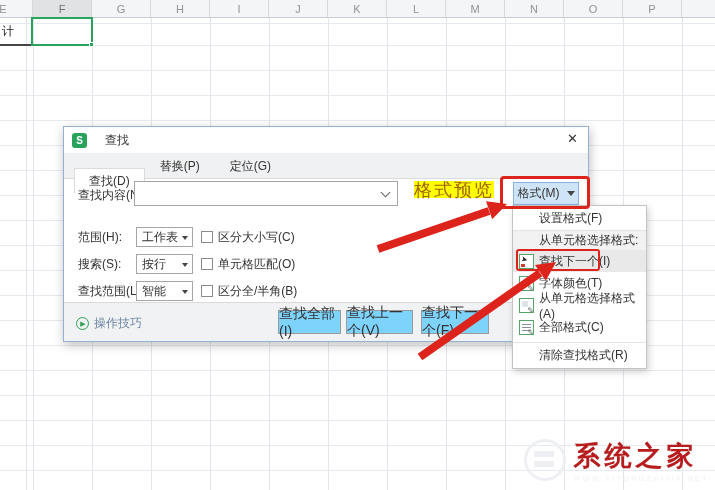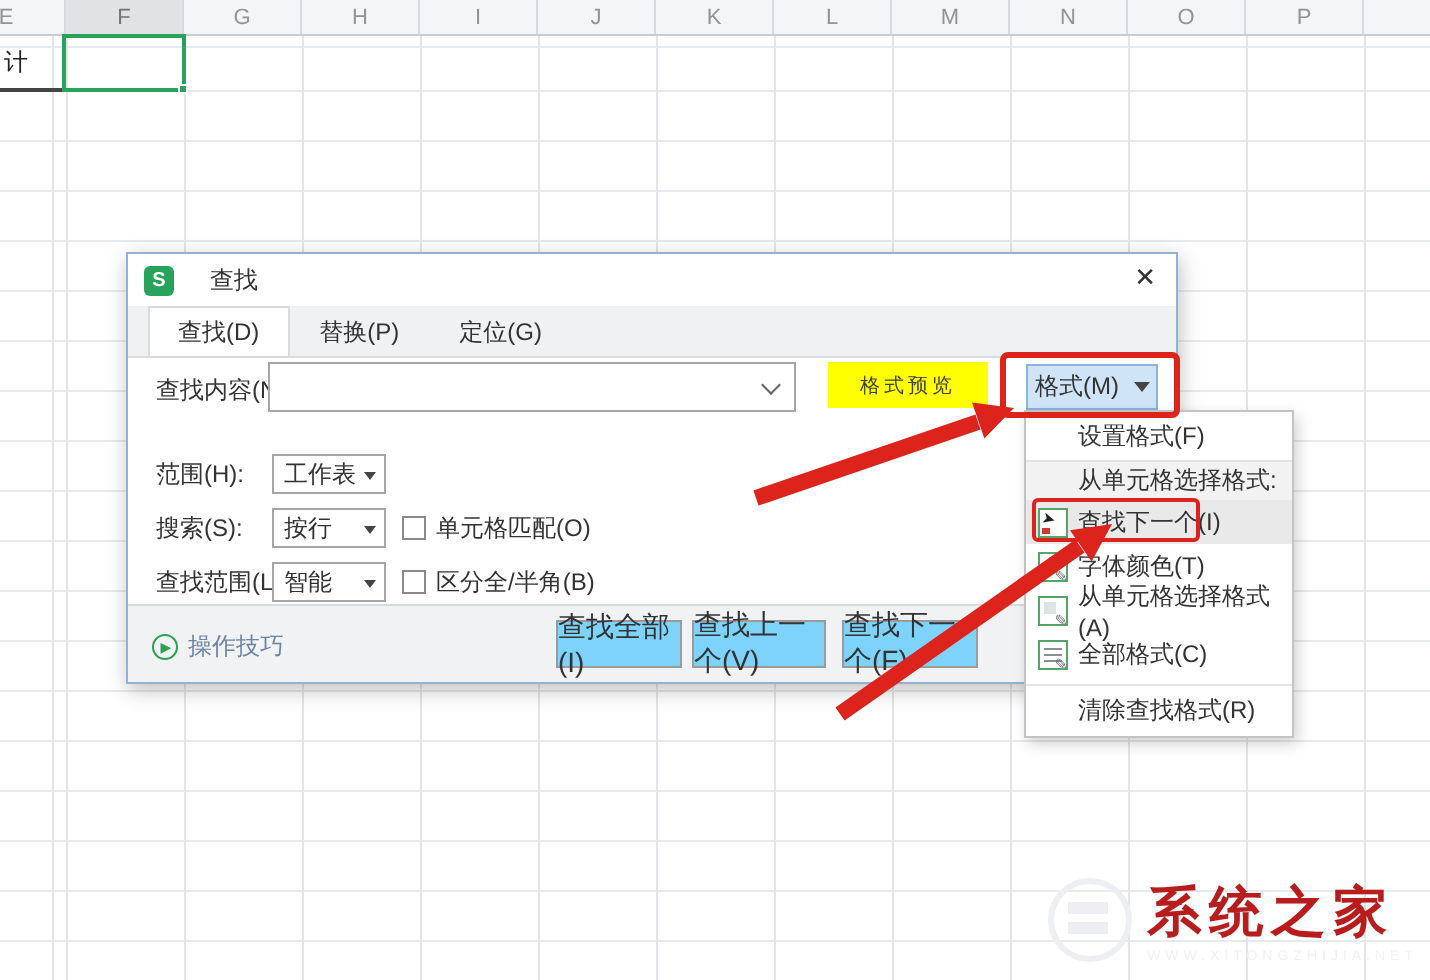--- a/index.html
+++ b/index.html
@@ -76,38 +76,38 @@
 
   .tabstrip {
     position:absolute; left:0; right:0; top:26px; height:26px;
     background:#f0f1f2; border-bottom:1px solid #d9dbdd;
     display:flex; align-items:flex-end; padding-left:10px;
   }
   .tab {
     height:25px; line-height:25px; padding:0 14px; font-size:12px;
     border:1px solid transparent; border-bottom:none; position:relative;
   }
-  .tab.active { background:#fff; border-color:#d9dbdd; top:0; }
+  .tab.active { background:#fff; border-color:#d9dbdd; top:15px; }
 
   .lbl-find { position:absolute; left:14px; top:60px; font-size:12px; }
   .combo {
     position:absolute; left:70px; top:54px; width:264px; height:25px;
     border:1px solid #a6a6a6; background:#fff;
   }
   .combo input {
     width:100%; height:100%; border:none; outline:none;
     font:12px "Liberation Sans", sans-serif; padding:0 22px 0 5px; background:transparent;
   }
   .combo-arrow {
     position:absolute; right:8px; top:7px; width:7px; height:7px;
     border-right:1.4px solid #666; border-bottom:1.4px solid #666; transform:rotate(45deg);
   }
   .preview {
-    position:absolute; left:350px; top:54px; width:80px; height:23px;
-    background:#ffff00; font-size:10px; letter-spacing:2px; color:#404040;
+    position:absolute; left:350px; top:54px; width:80px; height:17px;
+    background:#ffff00; font-size:18px; letter-spacing:2px; color:#a16207;
     display:flex; align-items:center; justify-content:center;
   }
   .fmt-btn {
     position:absolute; left:449px; top:55px; width:66px; height:23px;
     background:#cfe5f7; border:1px solid #88b3dd; font-size:12px;
     display:flex; align-items:center; justify-content:center; gap:7px;
   }
   .fmt-arrow { width:0; height:0; border-left:4px solid transparent; border-right:4px solid transparent; border-top:5px solid #444; }
 
   .opt-label { position:absolute; left:14px; font-size:12px; line-height:20px; }
@@ -268,20 +268,24 @@
     <div class="preview">格式预览</div>
     <div class="fmt-btn">
       <span>格式(M)</span>
       <span class="fmt-arrow"></span>
     </div>
 
     <div class="opt-label r1">范围(H):</div>
     <div class="dd r1">
       <span>工作表</span>
       <span class="dd-arrow"></span>
+    </div>
+    <div class="chk r1">
+      <span class="box"></span>
+      <span>区分大小写(C)</span>
     </div>
 
     <div class="opt-label r2">搜索(S):</div>
     <div class="dd r2">
       <span>按行</span>
       <span class="dd-arrow"></span>
     </div>
     <div class="chk r2">
       <span class="box"></span>
       <span>单元格匹配(O)</span>

